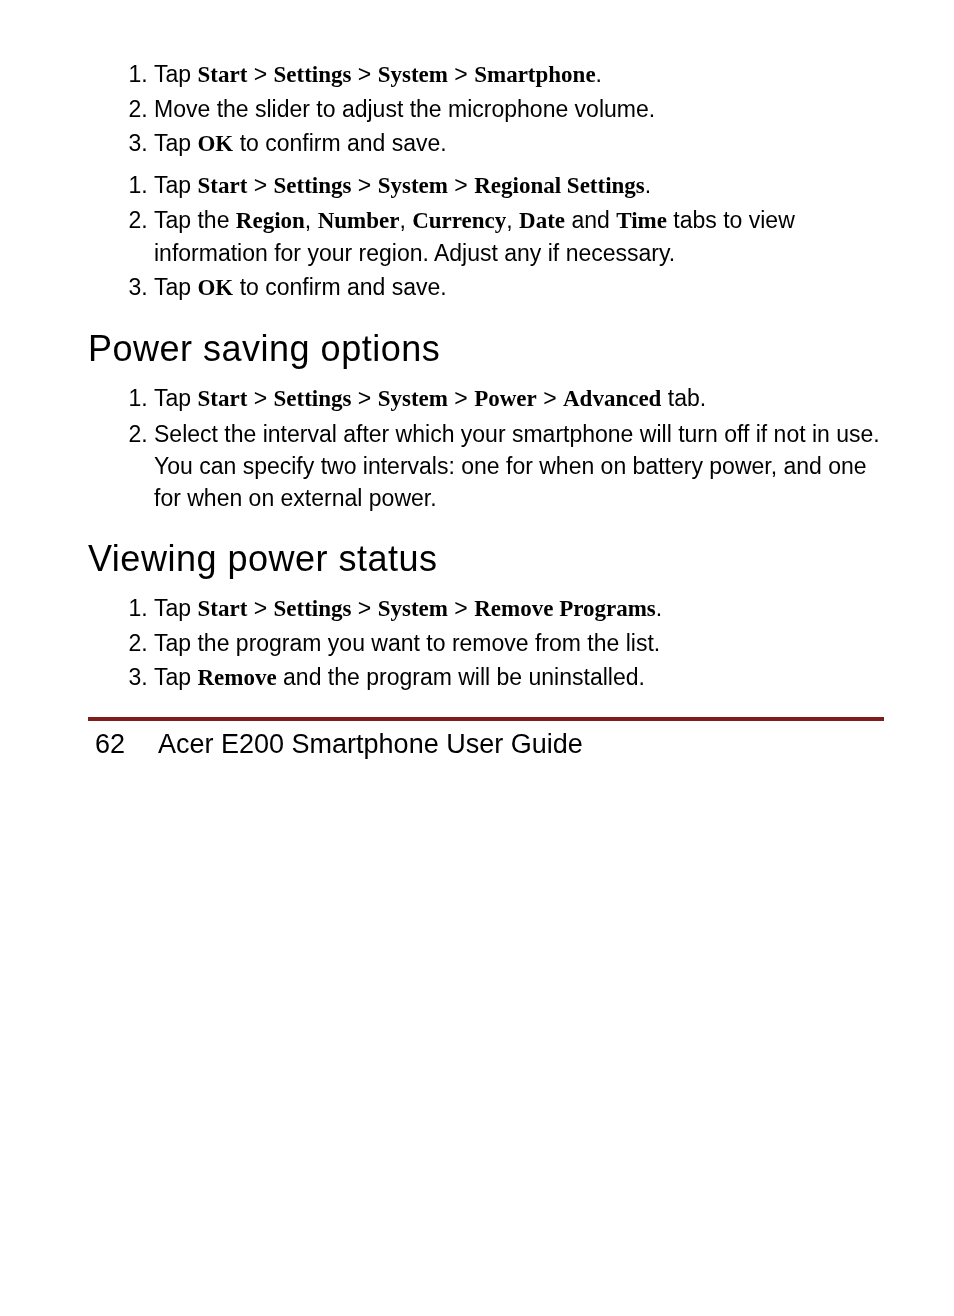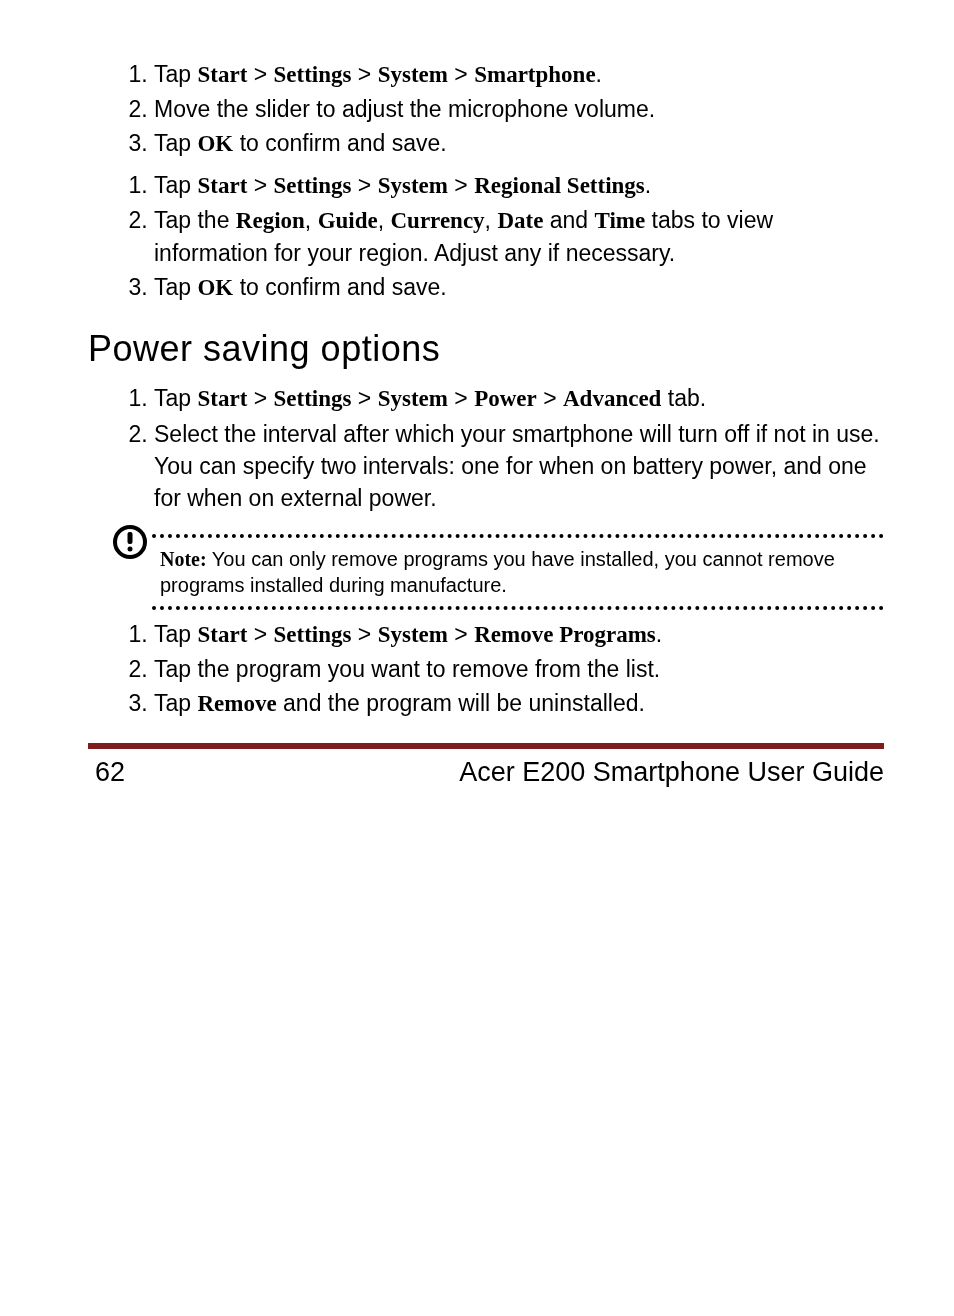--- a/index.html
+++ b/index.html
@@ -54,64 +54,54 @@
     border-top: 4px dotted #000;
     height: 0;
   }
   .note-text {
     margin: 6px 0 4px 48px;
     font-size: 20px;
     line-height: 1.3;
   }
   .footer {
     margin: 22px 0 0 0;
-    border-top: 6px solid #7f1d1d;
+    border-top: 4px solid #7f1d1d;
     padding-top: 8px;
     font-size: 27px;
     display: flex;
     align-items: baseline;
-    justify-content: space-between;
   }
   .footer .num { width: 96px; margin-left:-26px; text-align:center;}
 </style>
 </head>
 <body>
 
 <div class="page">
 
   <ol>
       <li><span>Tap </span><span class="b">Start</span><span> &gt; </span><span class="b">Settings</span><span> &gt; </span><span class="b">System</span><span> &gt; </span><span class="b">Smartphone</span><span>.</span></li>
       <li><span>Move the slider to adjust the microphone volume.</span></li>
       <li><span>Tap </span><span class="b">OK</span><span> to confirm and save.</span></li>
     </ol>
 
   <ol>
       <li><span>Tap </span><span class="b">Start</span><span> &gt; </span><span class="b">Settings</span><span> &gt; </span><span class="b">System</span><span> &gt; </span><span class="b">Regional Settings</span><span>.</span></li>
-      <li><span>Tap the </span><span class="b">Region</span><span>, </span><span class="b">Guide</span><span>, </span><span class="b">Currency</span><span>, </span><span class="b">Date</span><span> and </span><span class="b">Time</span><span> tabs to view information for your region. Adjust any if necessary.</span></li>
+      <li><span>Tap the </span><span class="b">Region</span><span>, </span><span class="b">Number</span><span>, </span><span class="b">Currency</span><span>, </span><span class="b">Date</span><span> and </span><span class="b">Time</span><span> tabs to view information for your region. Adjust any if necessary.</span></li>
       <li><span>Tap </span><span class="b">OK</span><span> to confirm and save.</span></li>
     </ol>
 
   <h2>Power saving options</h2>
   <ol>
       <li><span>Tap </span><span class="b">Start</span><span> &gt; </span><span class="b">Settings</span><span> &gt; </span><span class="b">System</span><span> &gt; </span><span class="b">Power</span><span> &gt; </span><span class="b">Advanced</span><span> tab.</span></li>
       <li><span>Select the interval after which your smartphone will turn off if not in use. You can specify two intervals: one for when on battery power, and one for when on external power.</span></li>
     </ol>
 
+  <h2>Viewing power status</h2>
 
 
-  <div class="note-wrap">
-    <svg class="note-icon" viewBox="0 0 36 36">
-      <circle cx="18" cy="18" r="15" fill="none" stroke="#000" stroke-width="4"></circle>
-      <rect x="15.5" y="8" width="5" height="12" rx="2" fill="#000"></rect>
-      <circle cx="18" cy="25" r="2.5" fill="#000"></circle>
-    </svg>
-    <hr class="dots-top">
-    <div class="note-text"><span class="b">Note:</span><span> You can only remove programs you have installed, you cannot remove programs installed during manufacture.</span></div>
-    <hr class="dots-bot">
-  </div>
 
   <ol>
       <li><span>Tap </span><span class="b">Start</span><span> &gt; </span><span class="b">Settings</span><span> &gt; </span><span class="b">System</span><span> &gt; </span><span class="b">Remove Programs</span><span>.</span></li>
       <li><span>Tap the program you want to remove from the list.</span></li>
       <li><span>Tap </span><span class="b">Remove</span><span> and the program will be uninstalled.</span></li>
     </ol>
 
   <div class="footer">
     <span class="num">62</span>
     <span>Acer E200 Smartphone User Guide</span>

